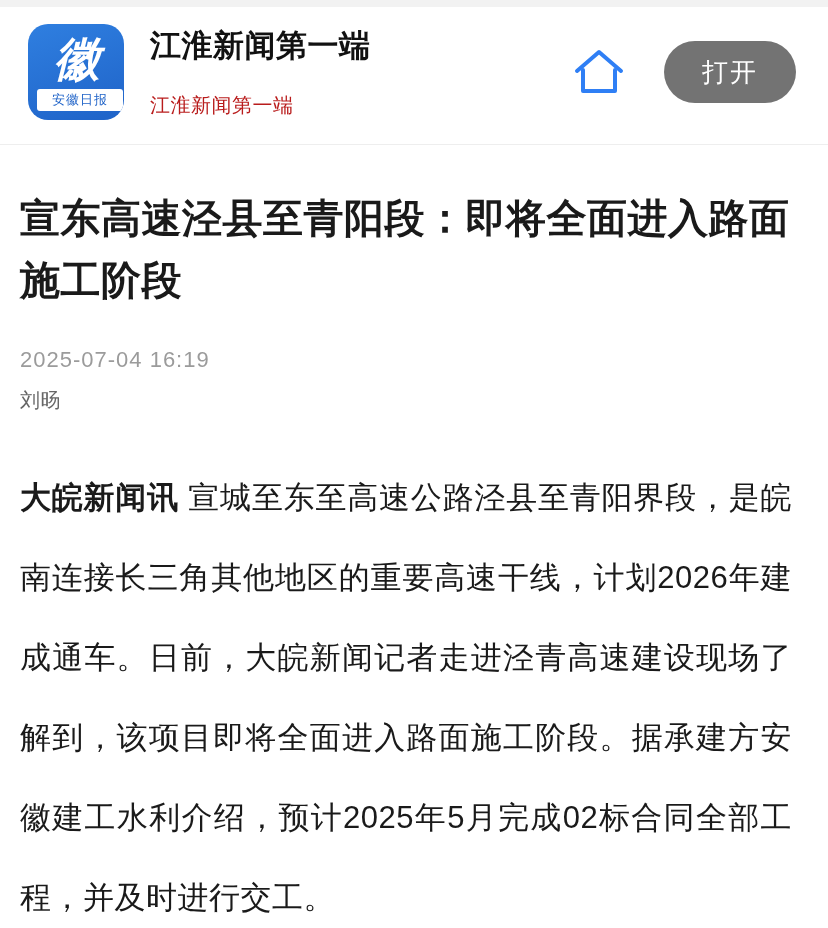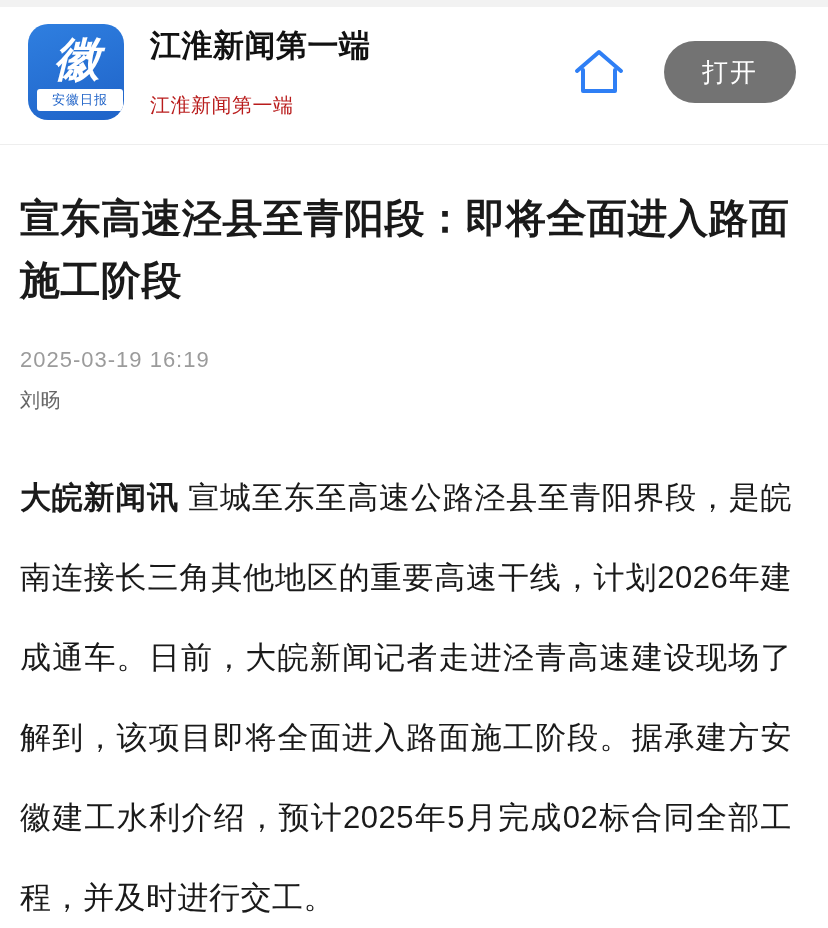--- a/index.html
+++ b/index.html
@@ -190,21 +190,21 @@
         <path d="M6 25 L28 6 L50 25" stroke="#2f7ff5" stroke-width="4" stroke-linecap="round" stroke-linejoin="round" fill="none"></path>
         <path d="M12 24 V45 H44 V24" stroke="#2f7ff5" stroke-width="4" stroke-linecap="round" stroke-linejoin="round" fill="none"></path>
       </svg>
     </div>
 
     <button class="open-btn">打开</button>
   </div>
 
   <div class="article">
     <h1 class="headline">宣东高速泾县至青阳段：即将全面进入路面施工阶段</h1>
-    <div class="meta-time">2025-03-19 16:19</div>
+    <div class="meta-time">2025-07-04 16:19</div>
     <div class="meta-author">刘旸</div>
 
     <p class="body-text">
       <span class="lead">大皖新闻讯</span><span> 宣城至东至高速公路泾县至青阳界段，是皖南连接长三角其他地区的重要高速干线，计划2026年建成通车。日前，大皖新闻记者走进泾青高速建设现场了解到，该项目即将全面进入路面施工阶段。据承建方安徽建工水利介绍，预计2025年5月完成02标合同全部工程，并及时进行交工。</span>
     </p>
   </div>
 
 </div>
 
 </body></html>

